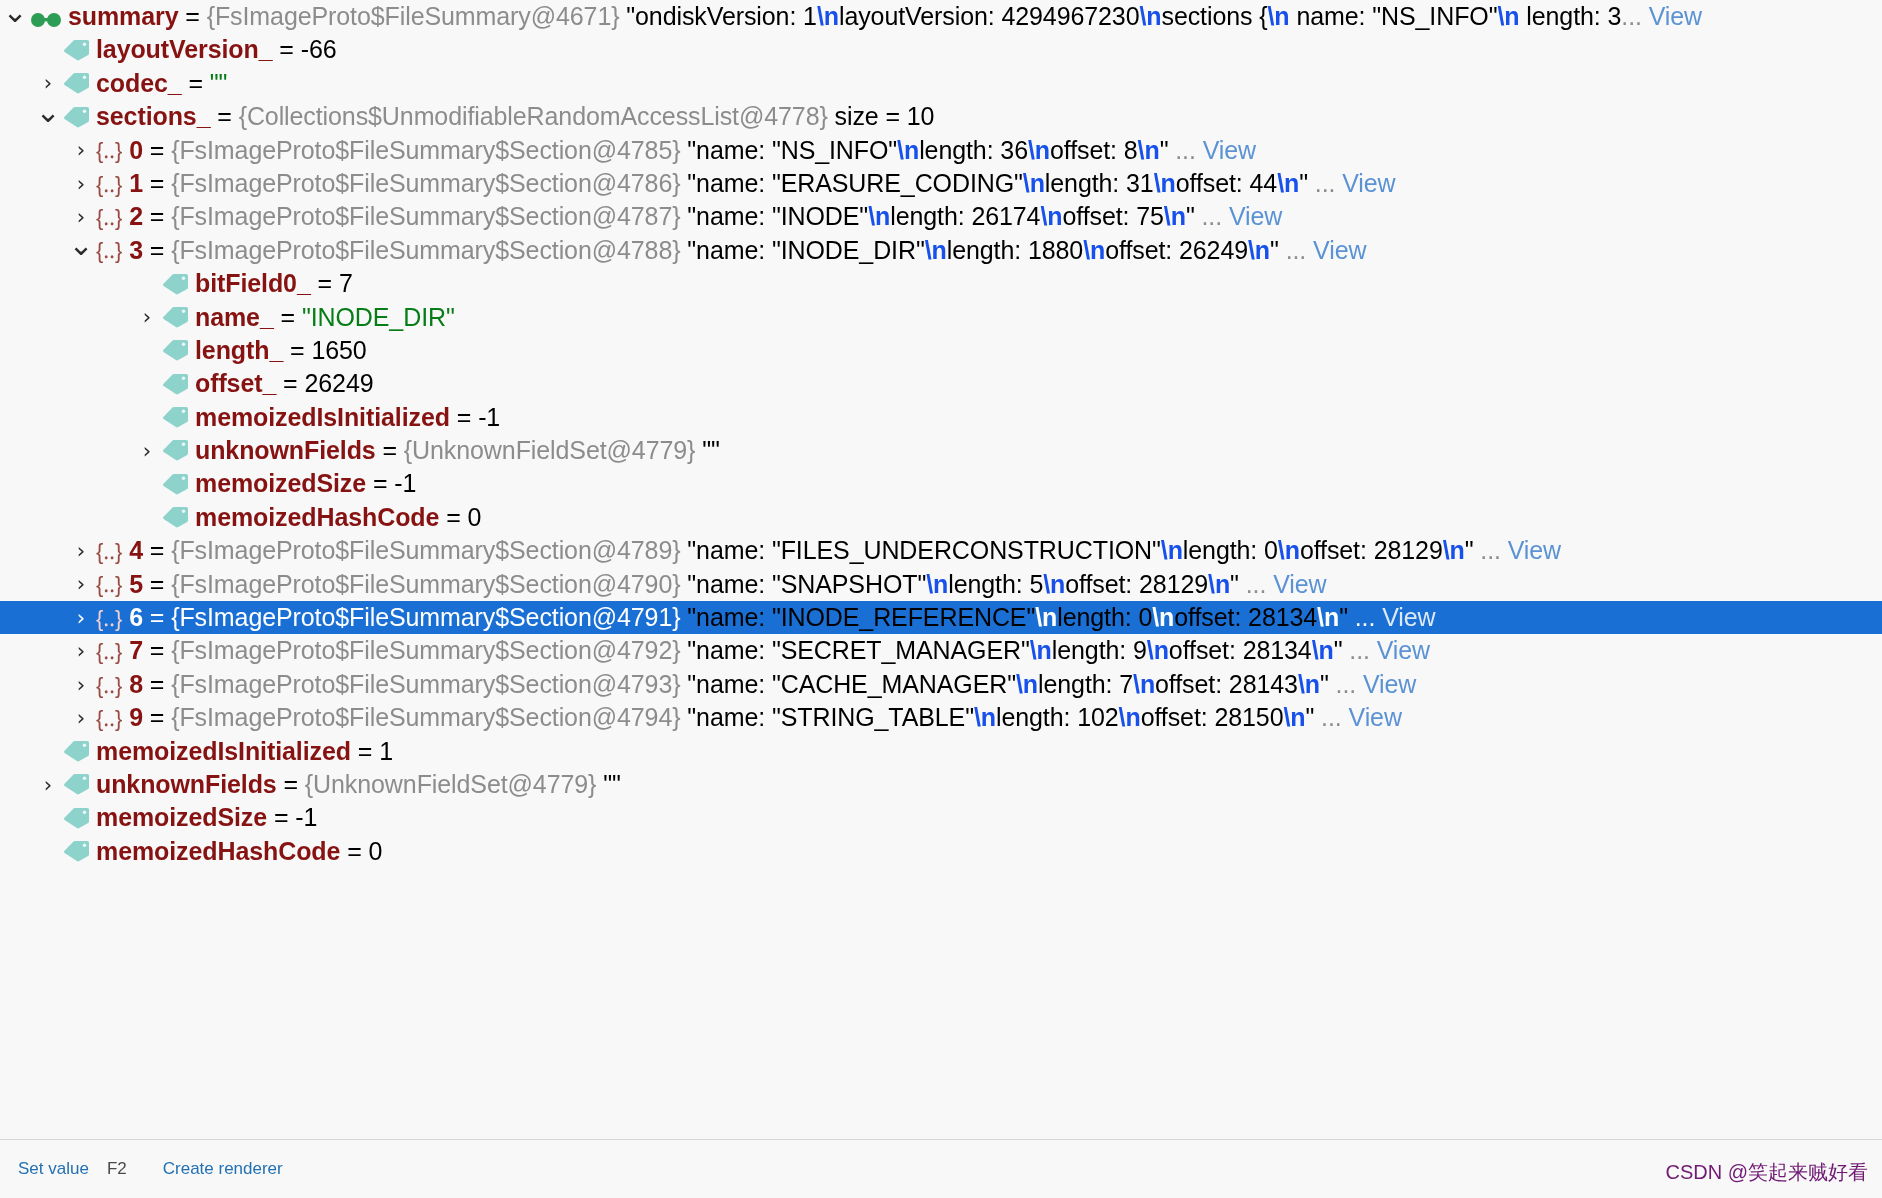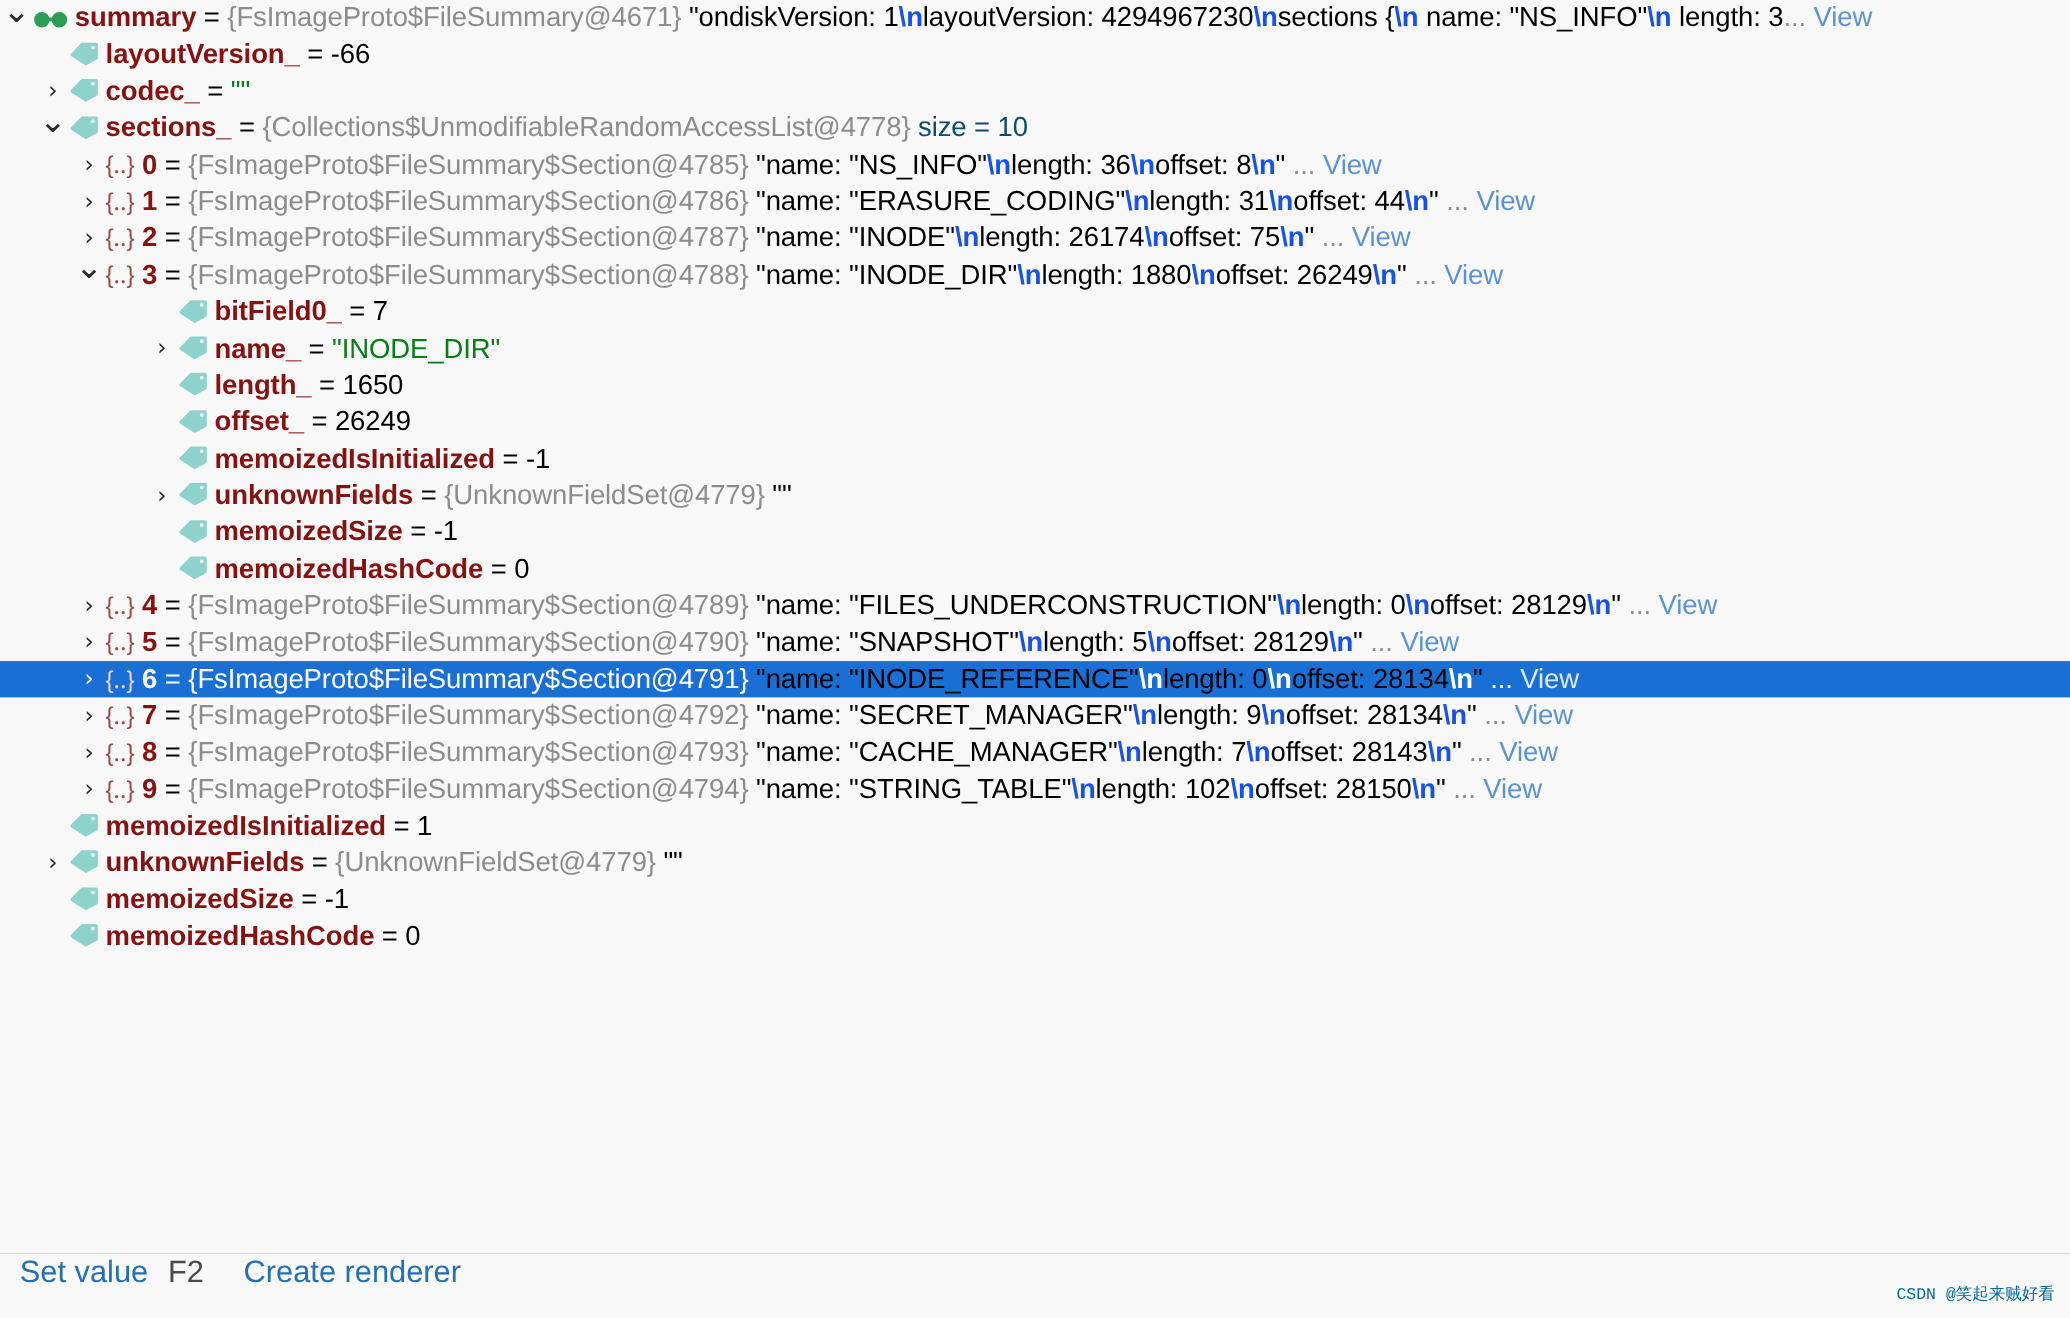--- a/index.html
+++ b/index.html
@@ -102,57 +102,57 @@
   .name {
     color: #871212;
     font-weight: 700;
   }
   .idx {
     color: #871212;
     font-weight: 700;
   }
   .eq { color: #000; }
   .type { color: #8c8c8c; }
-  .size { color: #0c4a6e; }
+  .size { color: #000000; }
   .val { color: #000; }
   .strval { color: #067d17; }
   .quoted { color: #000; }
   .esc { color: #1750eb; font-weight: 700; }
   .ellipsis { color: #8c8c8c; }
   .view { color: #5b92d4; }
   .row.selected .view { color:#dce9f7 !important; }
 
   
   #toolbar {
     position: absolute;
     left: 0; right: 0; bottom: 0;
     height: 58px;
     background: #f7f8f7;
     border-top: 1px solid #d6d6d6;
     display: flex;
+    align-items: center;
     padding-left: 18px;
-    font-size: 28px;
+    font-size: 17px;
   }
   .tb-link {
     color: #2470b3;
     margin-right: 18px;
     cursor: pointer;
   }
   .tb-shortcut {
     color: #4a4a4a;
     margin-right: 36px;
   }
   #watermark {
     position: absolute;
     right: 14px;
     bottom: 12px;
-    color: #0369a1;
-    font-size: 15px;
+    color: #701a75;
+    font-size: 20px;
     white-space: nowrap;
-    font-family: Liberation Mono, monospace;
   }
 </style>
 </head>
 <body>
 
 <div id="tree">
     <div class="row"><span class="indent" style="width: 0px;"></span><span class="arrow" style="font-size: 30px; top: -7px;">⌄</span><span class="glassesicon"><svg width="32" height="20" viewBox="0 0 32 20" xmlns="http://www.w3.org/2000/svg">
           <circle cx="8" cy="10" r="7" fill="#2d9c55"></circle>
           <circle cx="24" cy="10" r="7" fill="#2d9c55"></circle>
           <rect x="13" y="8" width="6" height="3.4" fill="#2d9c55"></rect>

